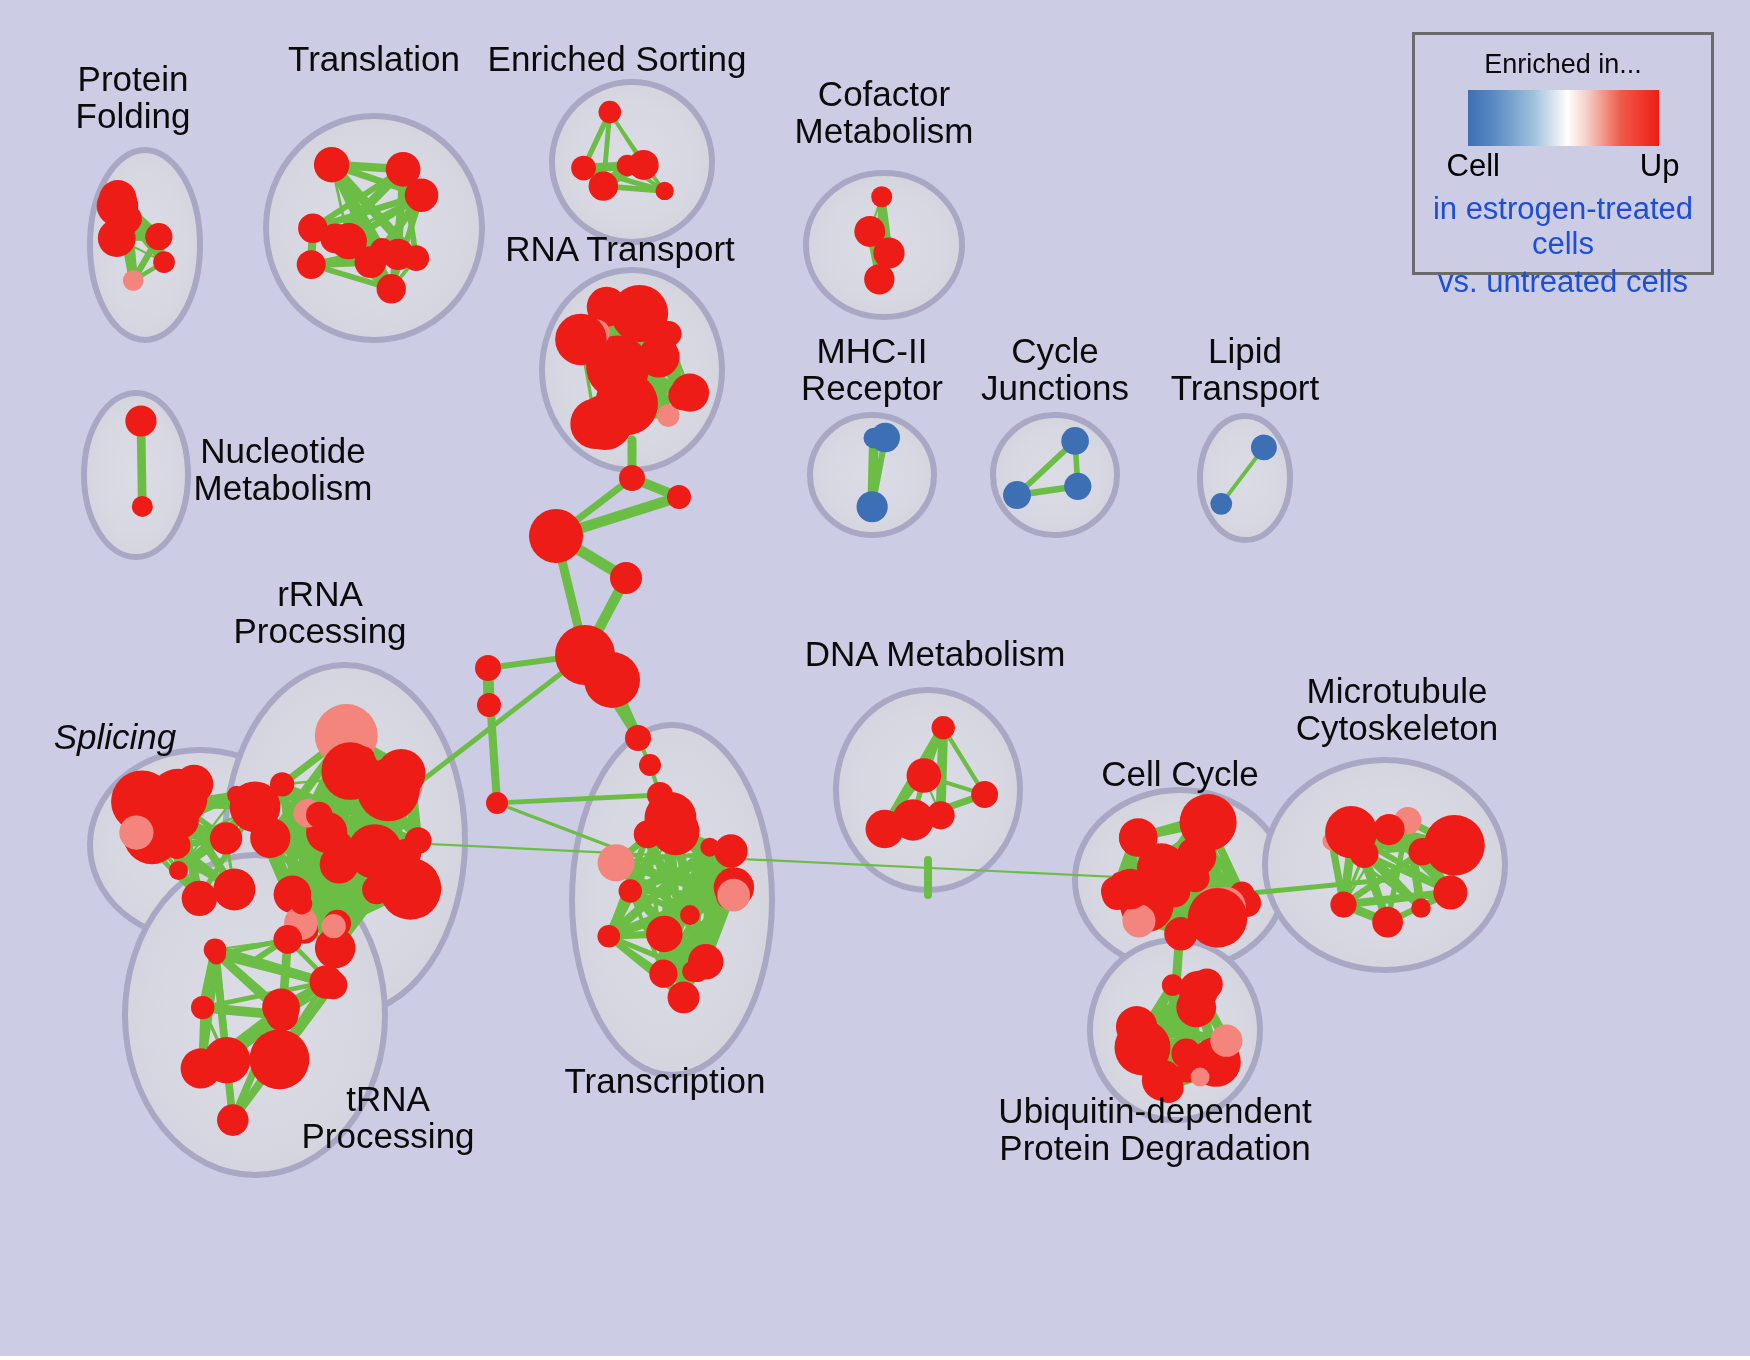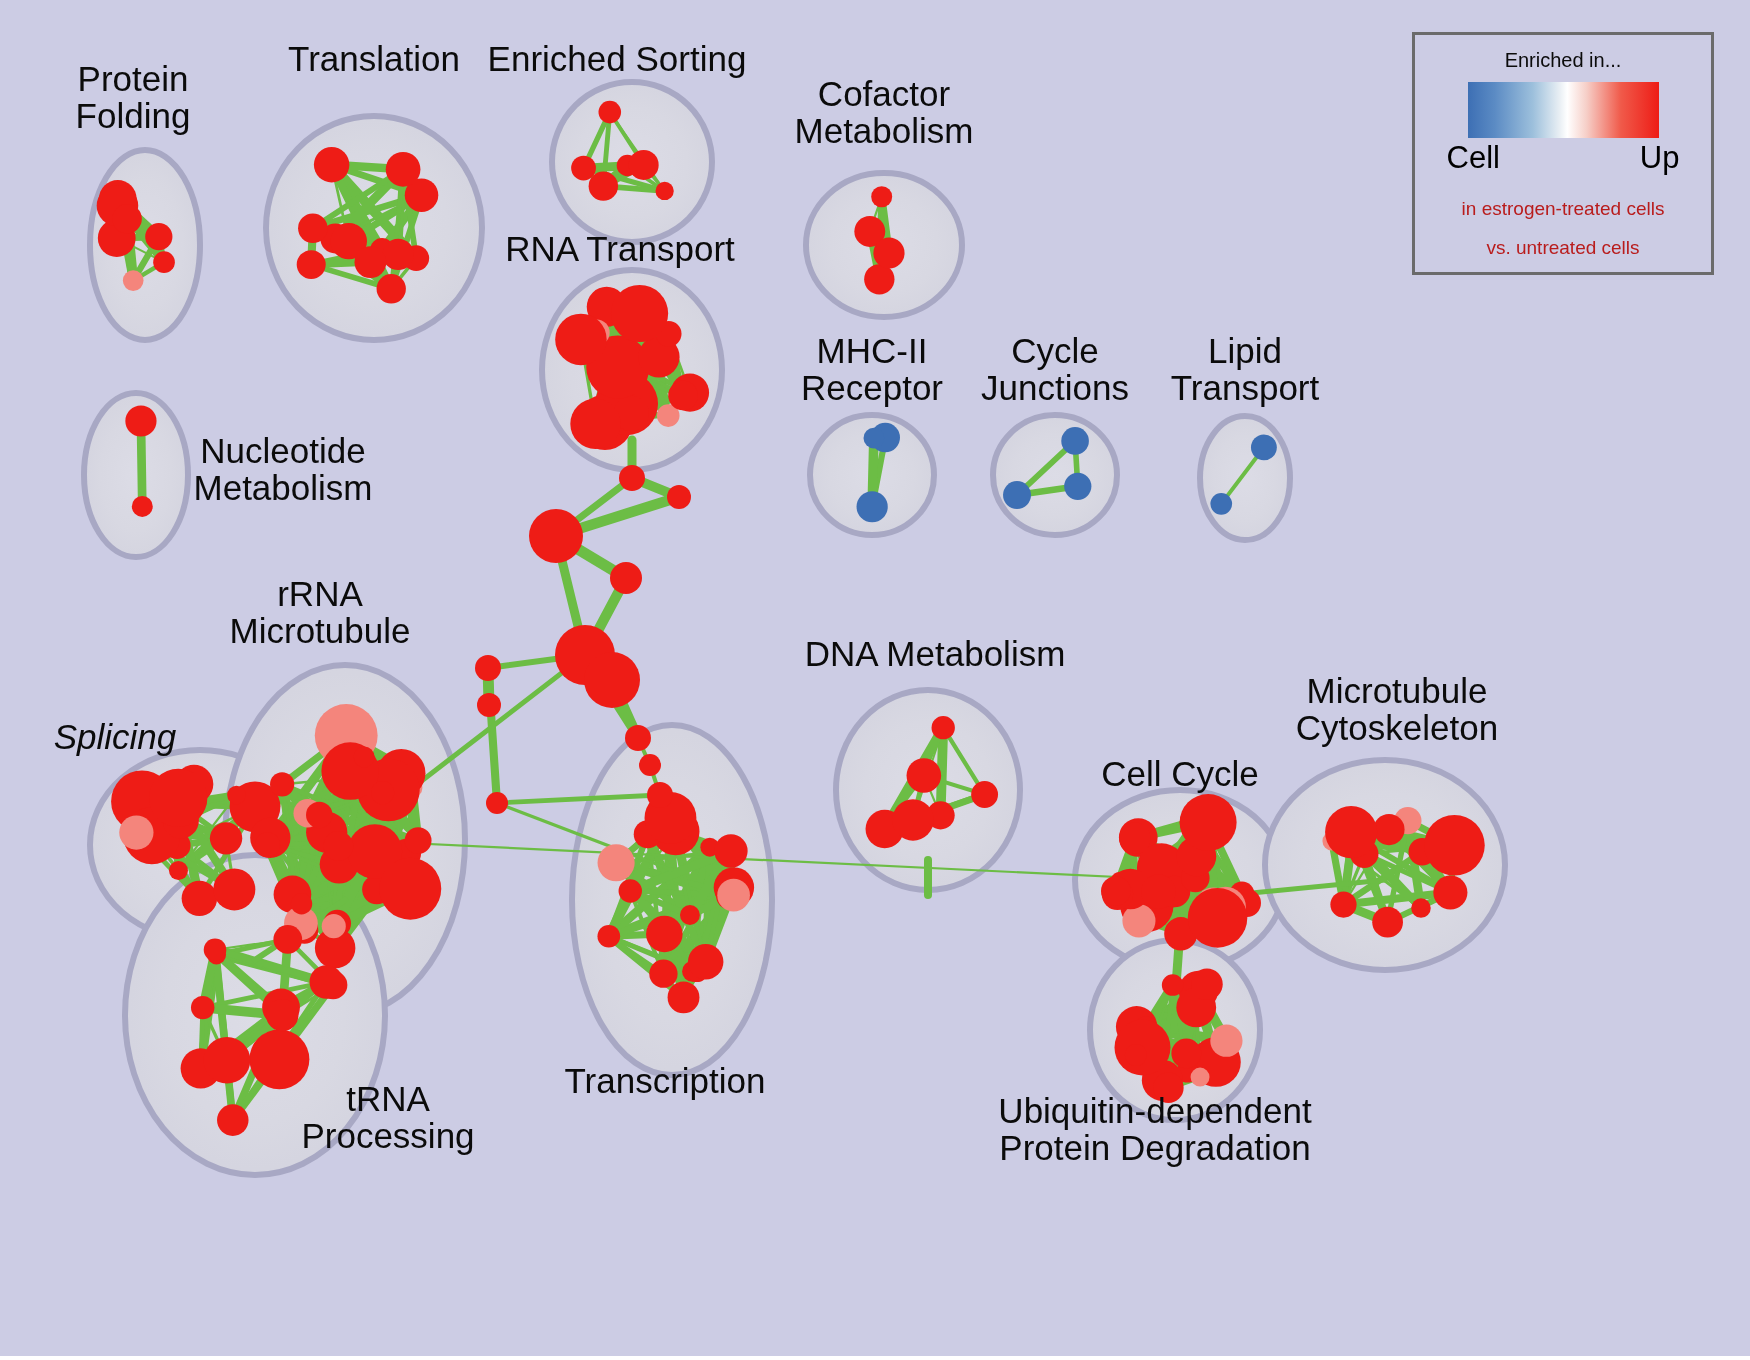--- a/index.html
+++ b/index.html
@@ -27,36 +27,36 @@
     position:absolute;
     left:1412px;top:32px;
     width:302px;height:243px;
     border:3px solid #6b6b6b;
     background:#ccccE4;
     box-sizing:border-box;
     text-align:center;
   }
   #legend .ltitle{
     margin-top:14px;
-    font-size:20px;
+    font-size:27px;
     color:#0b0b0b;
   }
   #cbar{
     margin:10px auto 0 auto;
     width:191px;height:56px;
     background:linear-gradient(to right,#3d6fb4 0%,#5b8bc4 14%,#9dc0dc 34%,#e9eff4 48%,#ffffff 52%,#f6cfc8 62%,#f05a4a 80%,#ee1c16 100%);
   }
   #legend .lrow{
     position:relative;
     width:233px;margin:2px auto 0 auto;
     height:40px;
   }
   #legend .ldown{position:absolute;left:0;top:0;font-size:31px;}
   #legend .lup{position:absolute;right:0;top:0;font-size:31px;}
-  #legend .lsub{font-size:19px;line-height:1.12;margin-top:18px;color:#b91c1c;}
+  #legend .lsub{font-size:31px;line-height:1.12;margin-top:4px;color:#1d4ed8;}
 </style>
 </head>
 <body>
 
 <div id="stage">
 
   <svg id="net" viewBox="0 0 1750 1360">
     <defs>
       <radialGradient id="cg" cx="50%" cy="50%" r="62%">
         <stop offset="0%" stop-color="#dcdce6"></stop>
@@ -1168,21 +1168,21 @@
       <div class="lbl" style="left: 283px; top: 432px;">Nucleotide
 Metabolism</div>
       <div class="lbl" style="left: 872px; top: 332px;">MHC-II
 Receptor</div>
       <div class="lbl" style="left: 1055px; top: 332px;">Cycle
 Junctions</div>
       <div class="lbl" style="left: 1245px; top: 332px;">Lipid
 Transport</div>
       <div class="lbl" style="left: 115px; top: 718px; font-style: italic;">Splicing</div>
       <div class="lbl" style="left: 320px; top: 575px;">rRNA
-Microtubule</div>
+Processing</div>
       <div class="lbl" style="left: 388px; top: 1080px;">tRNA
 Processing</div>
       <div class="lbl" style="left: 665px; top: 1062px;">Transcription</div>
       <div class="lbl" style="left: 935px; top: 635px;">DNA Metabolism</div>
       <div class="lbl" style="left: 1180px; top: 755px;">Cell Cycle</div>
       <div class="lbl" style="left: 1397px; top: 672px;">Microtubule
 Cytoskeleton</div>
       <div class="lbl" style="left: 1155px; top: 1092px;">Ubiquitin-dependent
 Protein Degradation</div>
     </div>

